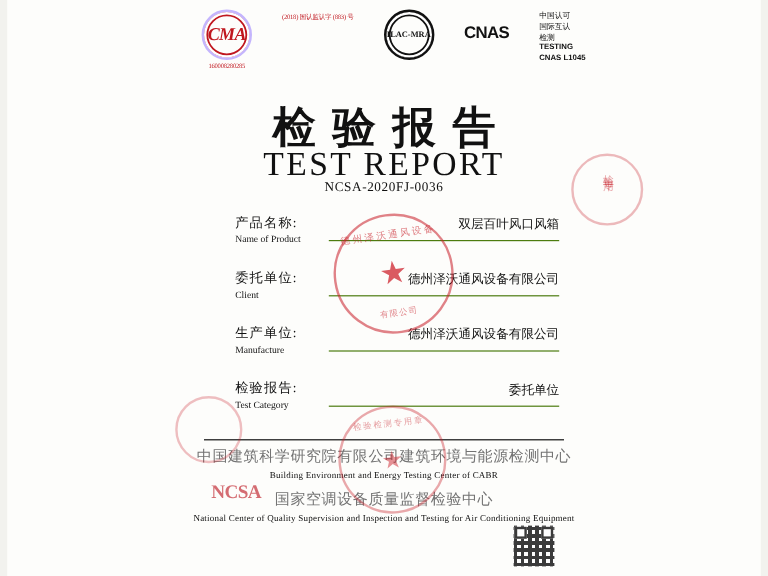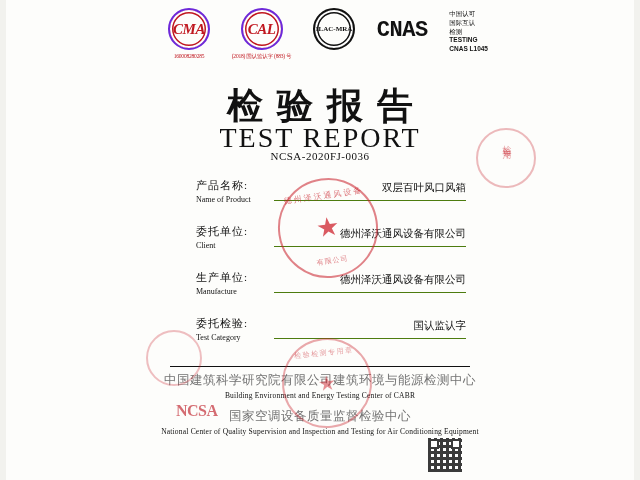--- a/index.html
+++ b/index.html
@@ -37,21 +37,21 @@
     display: flex;
     flex-direction: column;
     align-items: center;
     justify-content: flex-start;
   }
 
   .mark-ring {
     width: 42px;
     height: 42px;
     border-radius: 50%;
-    border: 2px solid #6d28d9;
+    border: 2px solid #c4b5fd;
     display: flex;
     align-items: center;
     justify-content: center;
     box-sizing: border-box;
   }
   .mark-ring.black { border-color: #111; }
   .mark-ring.dbl {
     box-shadow: inset 0 0 0 2px #fff, inset 0 0 0 3.5px #c0171f;
   }
   .mark-ring.dbl.black {
@@ -74,23 +74,23 @@
   }
   .mark-sub {
     margin-top: 3px;
     font-size: 5.5px;
     color: #c0171f;
     letter-spacing: -0.2px;
     white-space: nowrap;
   }
 
   .cnas-wordmark {
-    font-family: Liberation Mono, monospace;
+    font-family: Liberation Sans, sans-serif;
     font-weight: bold;
-    font-size: 22px;
+    font-size: 14px;
     letter-spacing: -0.5px;
     color: #111;
     line-height: 1;
     margin-top: 12px;
   }
 
   .cnas-block {
     font-family: "Liberation Sans", sans-serif;
     font-size: 6.5px;
     line-height: 1.35;
@@ -360,23 +360,20 @@
   <div class="logo-strip">
 
     <div class="logo-cell">
       <div class="mark-ring dbl">
         <span class="mark-text">CMA</span>
       </div>
       <div class="mark-sub">160008280285</div>
     </div>
 
     <div class="logo-cell">
-      <div class="mark-ring dbl">
-        <span class="mark-text">CAL</span>
-      </div>
       <div class="mark-sub">(2018) 国认监认字 (883) 号</div>
     </div>
 
     <div class="logo-cell">
       <div class="mark-ring dbl black">
         <span class="mark-text black tiny">ILAC-MRA</span>
       </div>
     </div>
 
     <div class="logo-cell">
@@ -418,24 +415,24 @@
     <div class="field-row">
       <div class="field-label">
         <div class="label-cn">生产单位:</div>
         <div class="label-en">Manufacture</div>
       </div>
       <div class="field-value">德州泽沃通风设备有限公司</div>
     </div>
 
     <div class="field-row">
       <div class="field-label">
-        <div class="label-cn">委托检验:</div>
+        <div class="label-cn">检验报告:</div>
         <div class="label-en">Test Category</div>
       </div>
-      <div class="field-value">国认监认字</div>
+      <div class="field-value">委托单位</div>
     </div>
 
   </div>
 
   <div class="rule top"></div>
 
   <div class="footer">
     <div class="f-cn">中国建筑科学研究院有限公司建筑环境与能源检测中心</div>
     <div class="f-en">Building Environment and Energy Testing Center of CABR</div>
     <div class="f-gap"></div>

